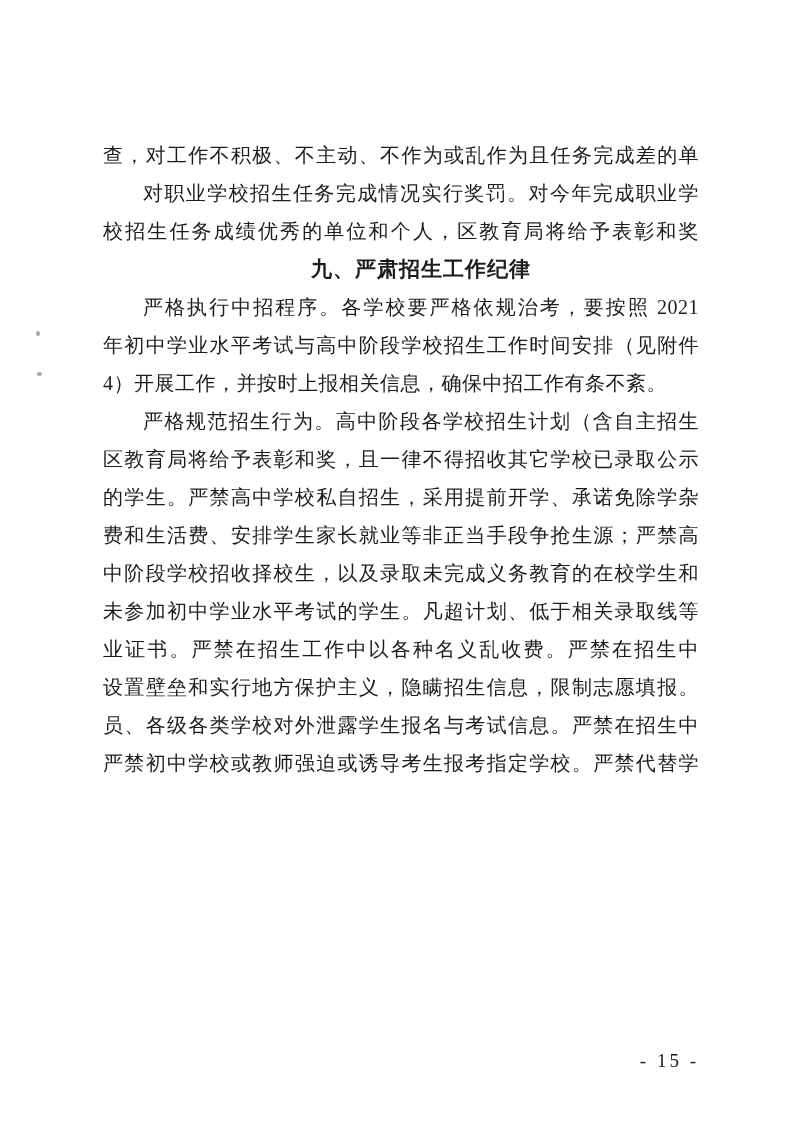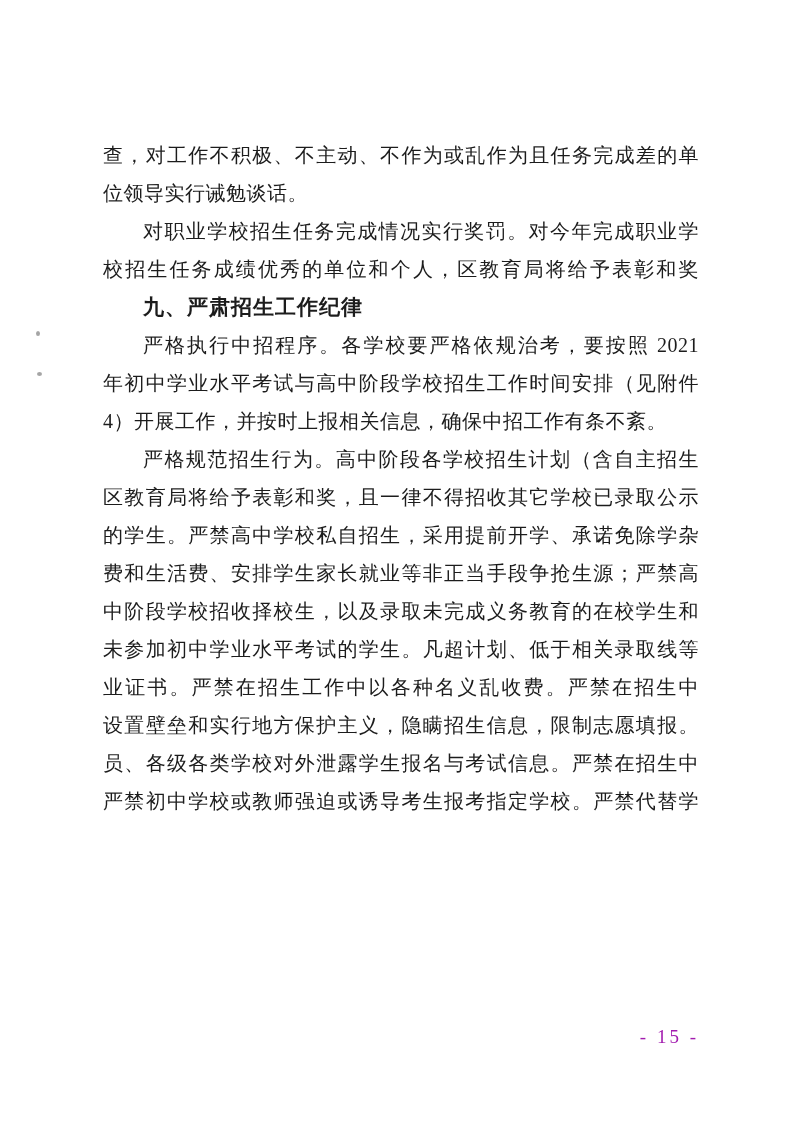--- a/index.html
+++ b/index.html
@@ -29,49 +29,49 @@
     text-align: justify;
     text-align-last: justify;
   }
   .line.indent {
     text-indent: 40px;
   }
   .line.bold {
     font-weight: bold;
     font-size: 21px;
     letter-spacing: 1px;
+    text-align: center;
   }
   .page-number {
     position: absolute;
-    top: 1026px;
+    top: 1050px;
     right: 94px;
     font-size: 19px;
     letter-spacing: 3px;
-    color: #a21caf;
+    color: #0f172a;
   }
   .speck {
     position: absolute;
     background: #8f8f8f;
     border-radius: 50%;
     opacity: 0.8;
   }
   .speck-1 { left: 36px; top: 331px; width: 4px; height: 5px; }
   .speck-2 { left: 37px; top: 372px; width: 5px; height: 4px; }
 </style>
 </head>
 <body>
 
 <div class="page" style="background: rgb(255, 255, 255);">
   <div class="speck speck-1"></div>
   <div class="speck speck-2"></div>
 
   <div class="text-block" style="color: rgb(28, 28, 28);">
 
   <div class="line fill">查，对工作不积极、不主动、不作为或乱作为且任务完成差的单</div>
-      <div class="line">位领导实行诫勉谈话。</div>
       <div class="line fill indent">对职业学校招生任务完成情况实行奖罚。对今年完成职业学</div>
       <div class="line fill">校招生任务成绩优秀的单位和个人，区教育局将给予表彰和奖</div>
       <div class="line indent bold">九、严肃招生工作纪律</div>
       <div class="line fill indent">严格执行中招程序。各学校要严格依规治考，要按照 2021</div>
       <div class="line fill">年初中学业水平考试与高中阶段学校招生工作时间安排（见附件</div>
       <div class="line">4）开展工作，并按时上报相关信息，确保中招工作有条不紊。</div>
       <div class="line fill indent">严格规范招生行为。高中阶段各学校招生计划（含自主招生</div>
       <div class="line fill">区教育局将给予表彰和奖，且一律不得招收其它学校已录取公示</div>
       <div class="line fill">的学生。严禁高中学校私自招生，采用提前开学、承诺免除学杂</div>
       <div class="line fill">费和生活费、安排学生家长就业等非正当手段争抢生源；严禁高</div>

